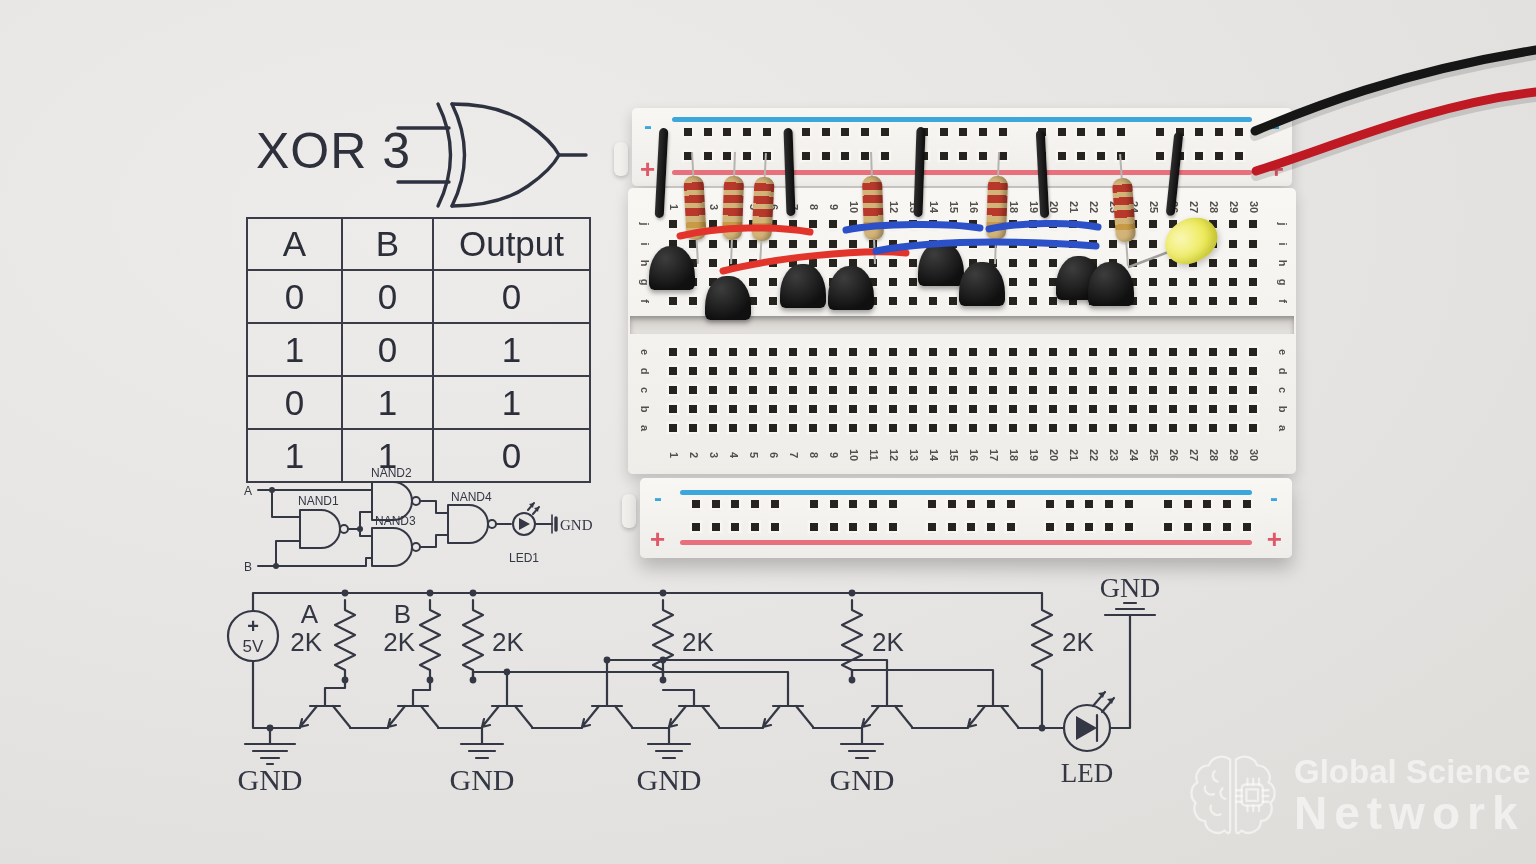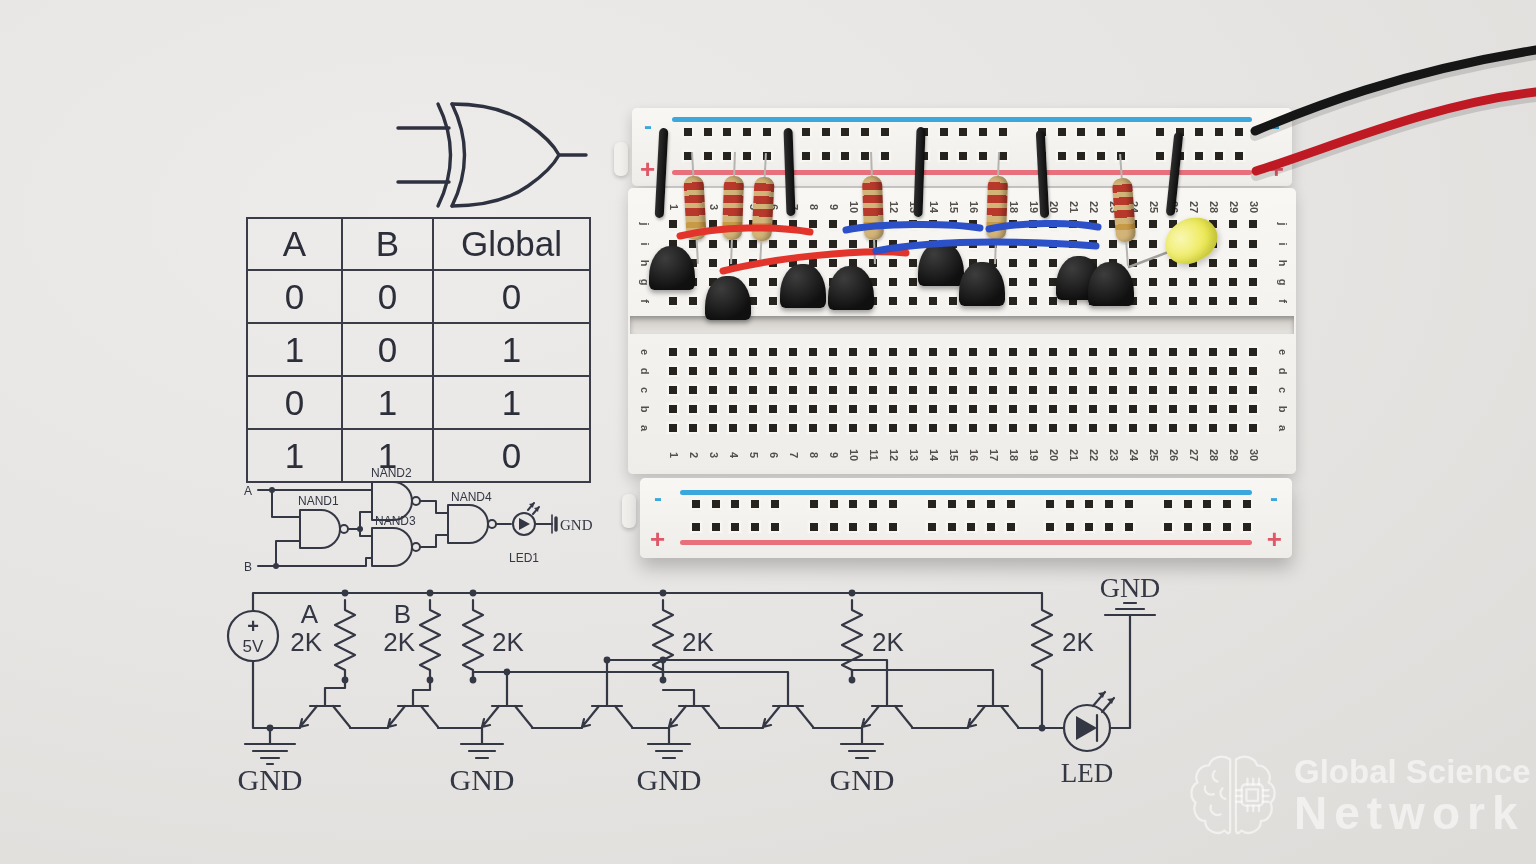--- a/index.html
+++ b/index.html
@@ -63,35 +63,36 @@
     color:rgba(255,255,255,.55);z-index:8;}
   .wm-text{display:flex;flex-direction:column;}
   .wm-l1{font-size:33px;font-weight:700;line-height:1.05;}
   .wm-l2{font-size:46px;font-weight:700;letter-spacing:7px;line-height:1.05;}
 </style>
 </head>
 <body>
 
 <div id="stage">
 
+  <div class="ptitle">XOR 3</div>
 
   <svg style="position:absolute;left:0;top:0;z-index:2" width="620" height="230" viewBox="0 0 620 230">
     <path class="ink3" d="M398,128 H449 M398,182 H449"></path>
     <path class="ink3" d="M438,104 Q463,155 438,206"></path>
     <path class="ink3" d="M452,104 Q477,155 452,206"></path>
     <path class="ink3" d="M452,104 Q500,104 528,124 Q551,140 559,155 Q551,170 528,186 Q500,206 452,206"></path>
     <path class="ink3" d="M559,155 H586"></path>
   </svg>
 
   <table class="truth">
     <tbody>
         <tr>
       <th>A</th>
       <th>B</th>
-      <th>Global</th>
+      <th>Output</th>
     </tr>
     <tr>
       <td>0</td>
       <td>0</td>
       <td>0</td>
     </tr>
     <tr>
       <td>1</td>
       <td>0</td>
       <td>1</td>

